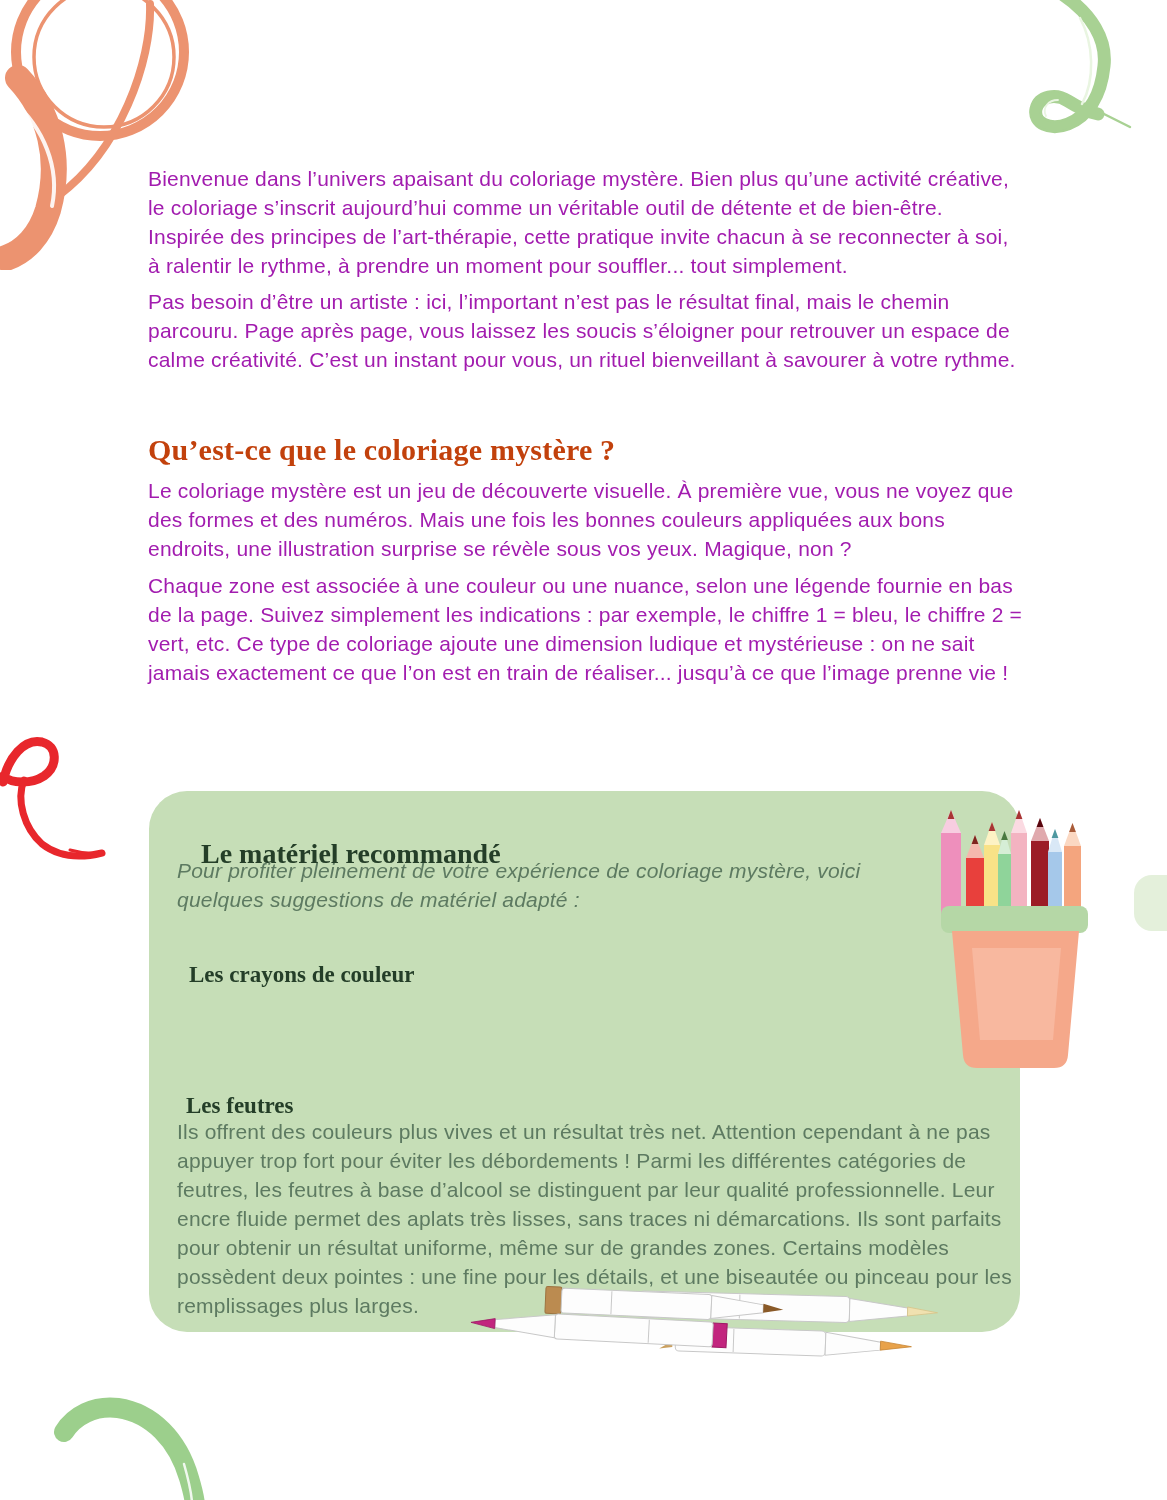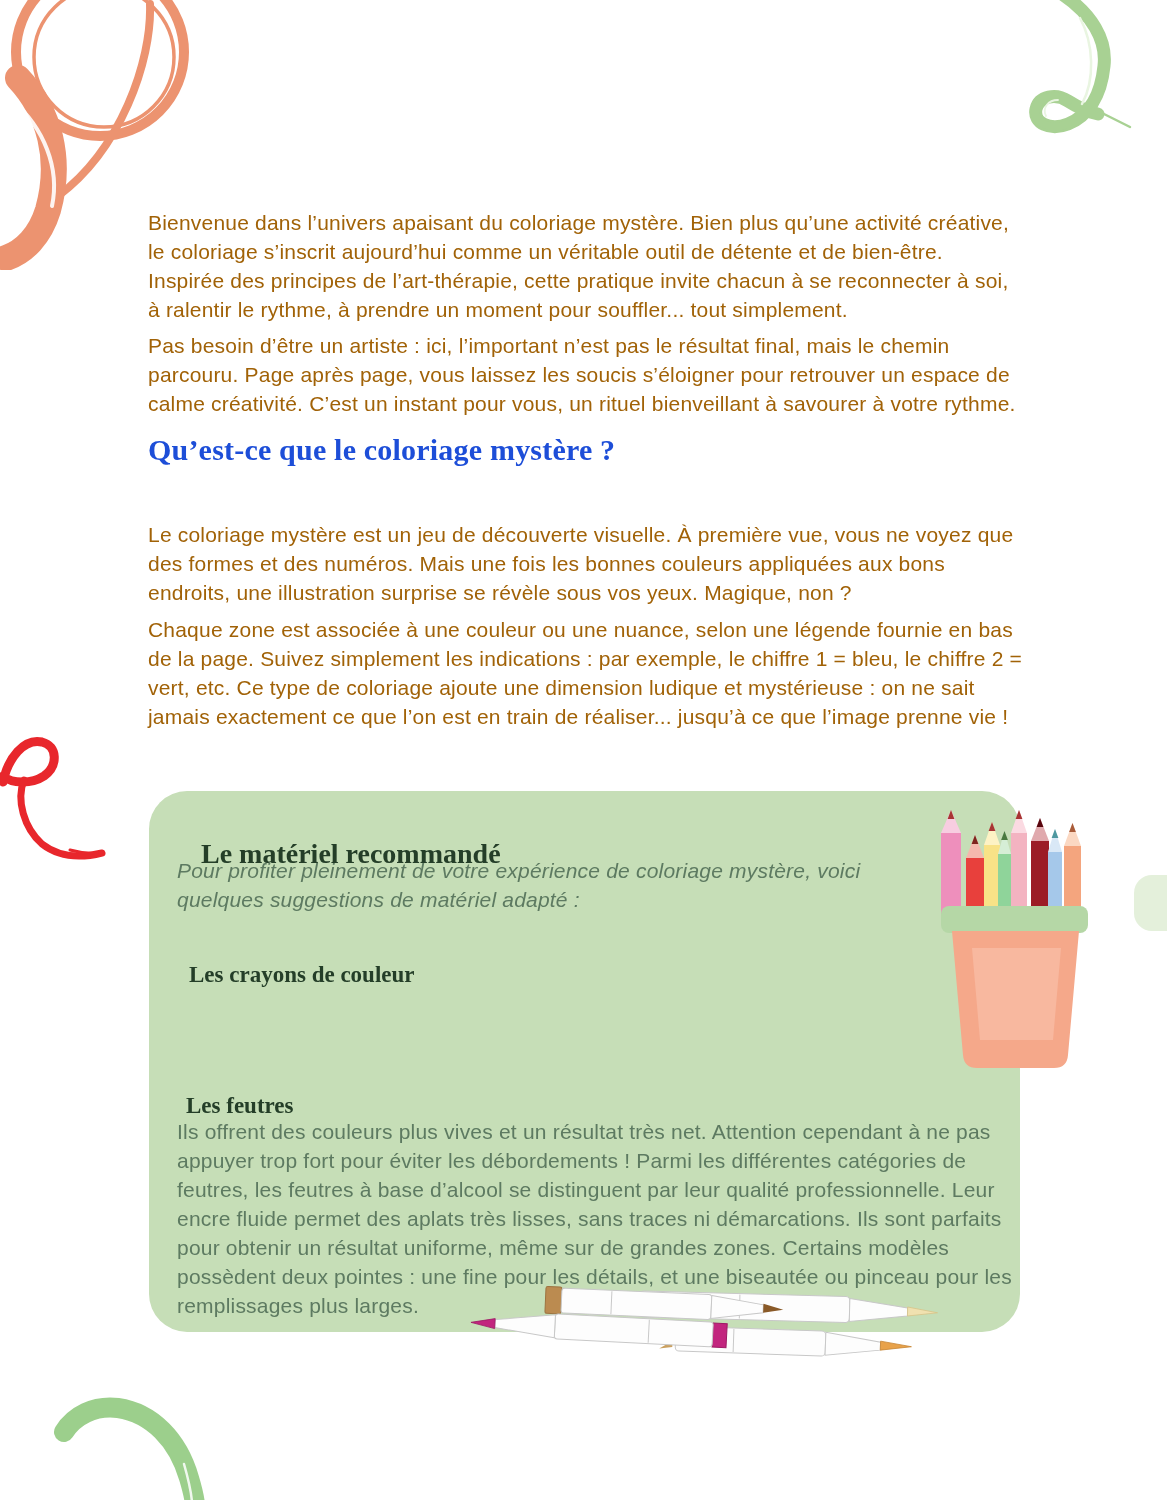--- a/index.html
+++ b/index.html
@@ -1,22 +1,22 @@
 <!DOCTYPE html>
 <html><head>
 <meta charset="utf-8">
 <style>
   html,body{margin:0;padding:0;background:#ffffff;}
   .page{position:relative;width:1167px;height:1500px;background:#ffffff;overflow:hidden;
         font-family:"Liberation Sans", sans-serif;}
   .abs{position:absolute;}
   p{margin:0;}
-  .bodytext{font-size:21px;line-height:29px;color:#a16207;letter-spacing:0.2px;margin-top:44px;}
+  .bodytext{font-size:21px;line-height:29px;color:#a21caf;letter-spacing:0.2px;}
   .section-heading{font-family:"Liberation Serif", serif;font-size:30px;line-height:36px;
-        font-weight:600;color:#1d4ed8;letter-spacing:0.2px;}
+        font-weight:600;color:#c2410c;letter-spacing:0.2px;}
   .material-box{position:absolute;left:149px;top:791px;width:871px;height:541px;
         background:#c6deb7;border-radius:38px;}
   .box-title{font-family:"Liberation Serif", serif;font-size:28px;line-height:34px;
         font-weight:600;color:#243e28;}
   .box-sub{font-family:"Liberation Serif", serif;font-size:23px;line-height:28px;
         font-weight:600;color:#243e28;}
   .box-text{font-size:21px;line-height:29px;color:#5d7a61;letter-spacing:0.2px;}
   .pale-chip{position:absolute;left:1134px;top:875px;width:60px;height:56px;
         border-radius:18px;background:#e4f0db;}
   svg{display:block;}

